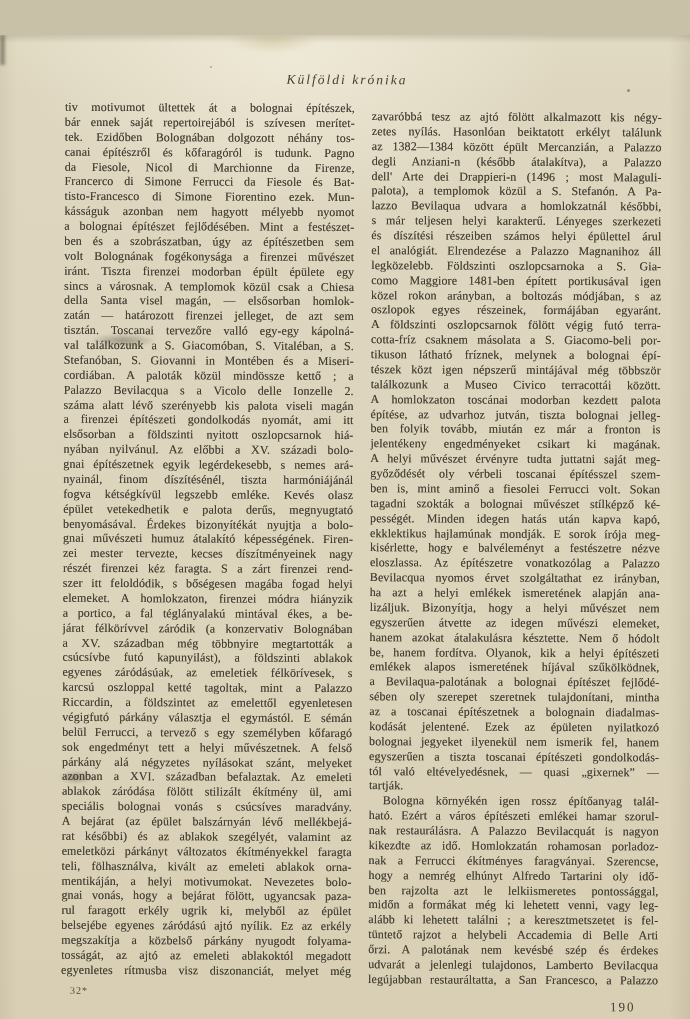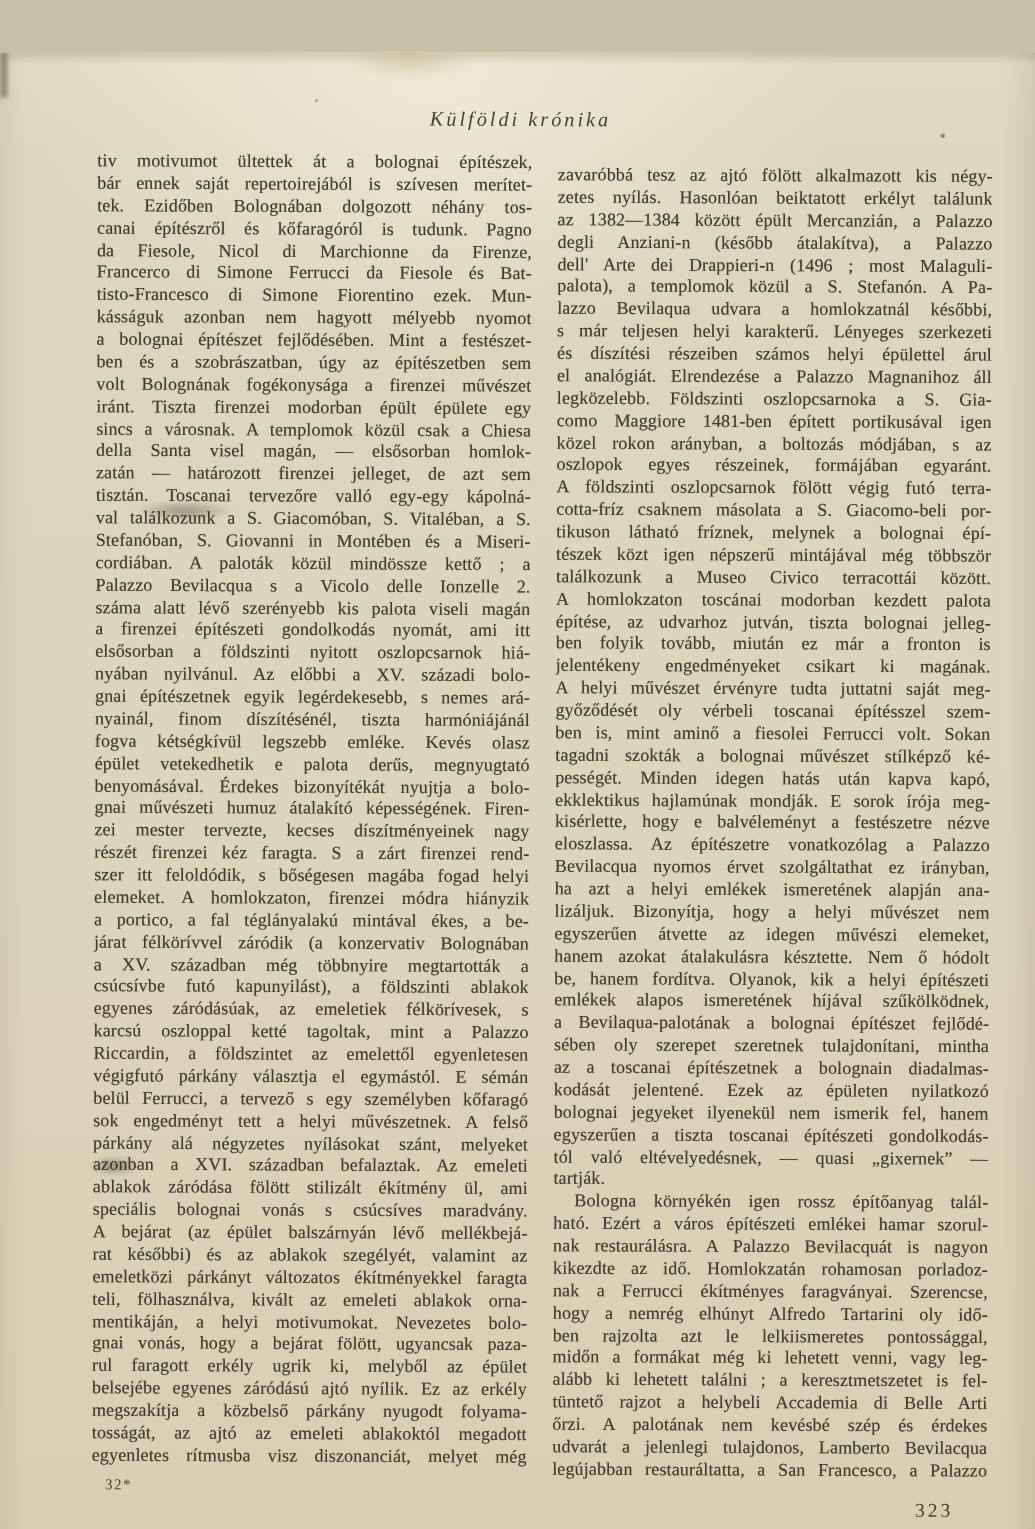--- a/index.html
+++ b/index.html
@@ -243,18 +243,18 @@
           <div class="tline">midőn a formákat még ki lehetett venni, vagy leg-</div>
           <div class="tline">alább ki lehetett találni ; a keresztmetszetet is fel-</div>
           <div class="tline">tüntető rajzot a helybeli Accademia di Belle Arti</div>
           <div class="tline">őrzi. A palotának nem kevésbé szép és érdekes</div>
           <div class="tline">udvarát a jelenlegi tulajdonos, Lamberto Bevilacqua</div>
           <div class="tline">legújabban restauráltatta, a San Francesco, a Palazzo</div>
         </div>
     </div>
 
     <div class="sig">32*</div>
-    <div class="pagenum">323</div>
+    <div class="pagenum">190</div>
 
     <div class="smudge smudge-1"></div>
     <div class="smudge smudge-2"></div>
   </div>
 </div>
 
 </body></html>

